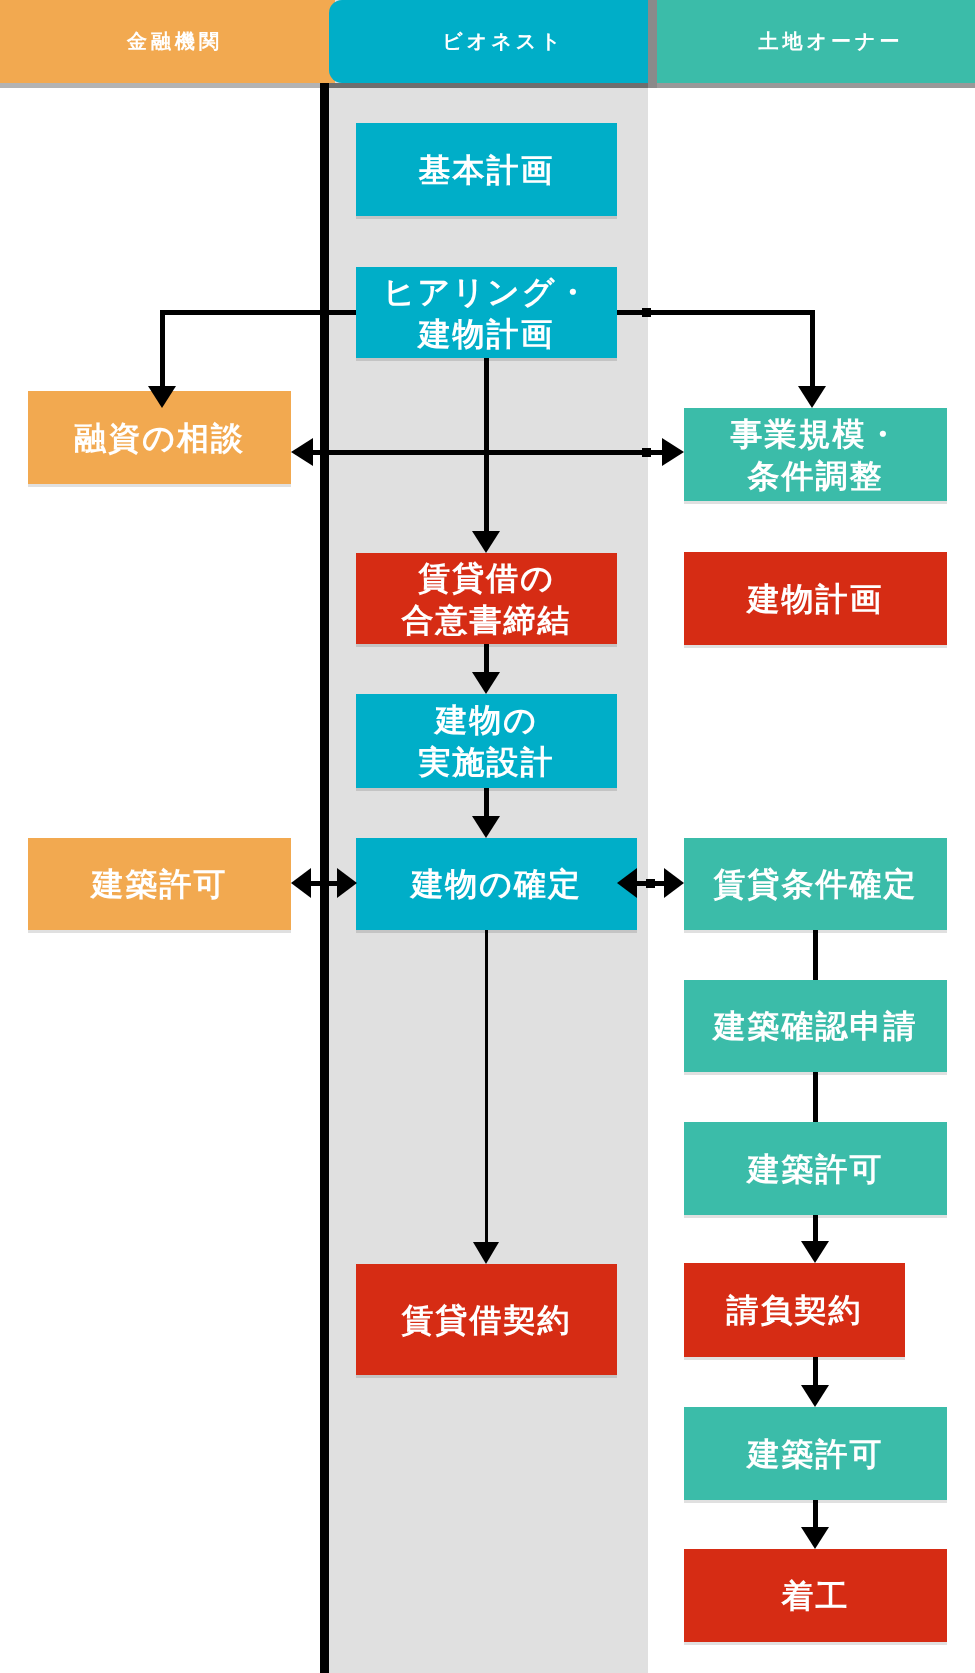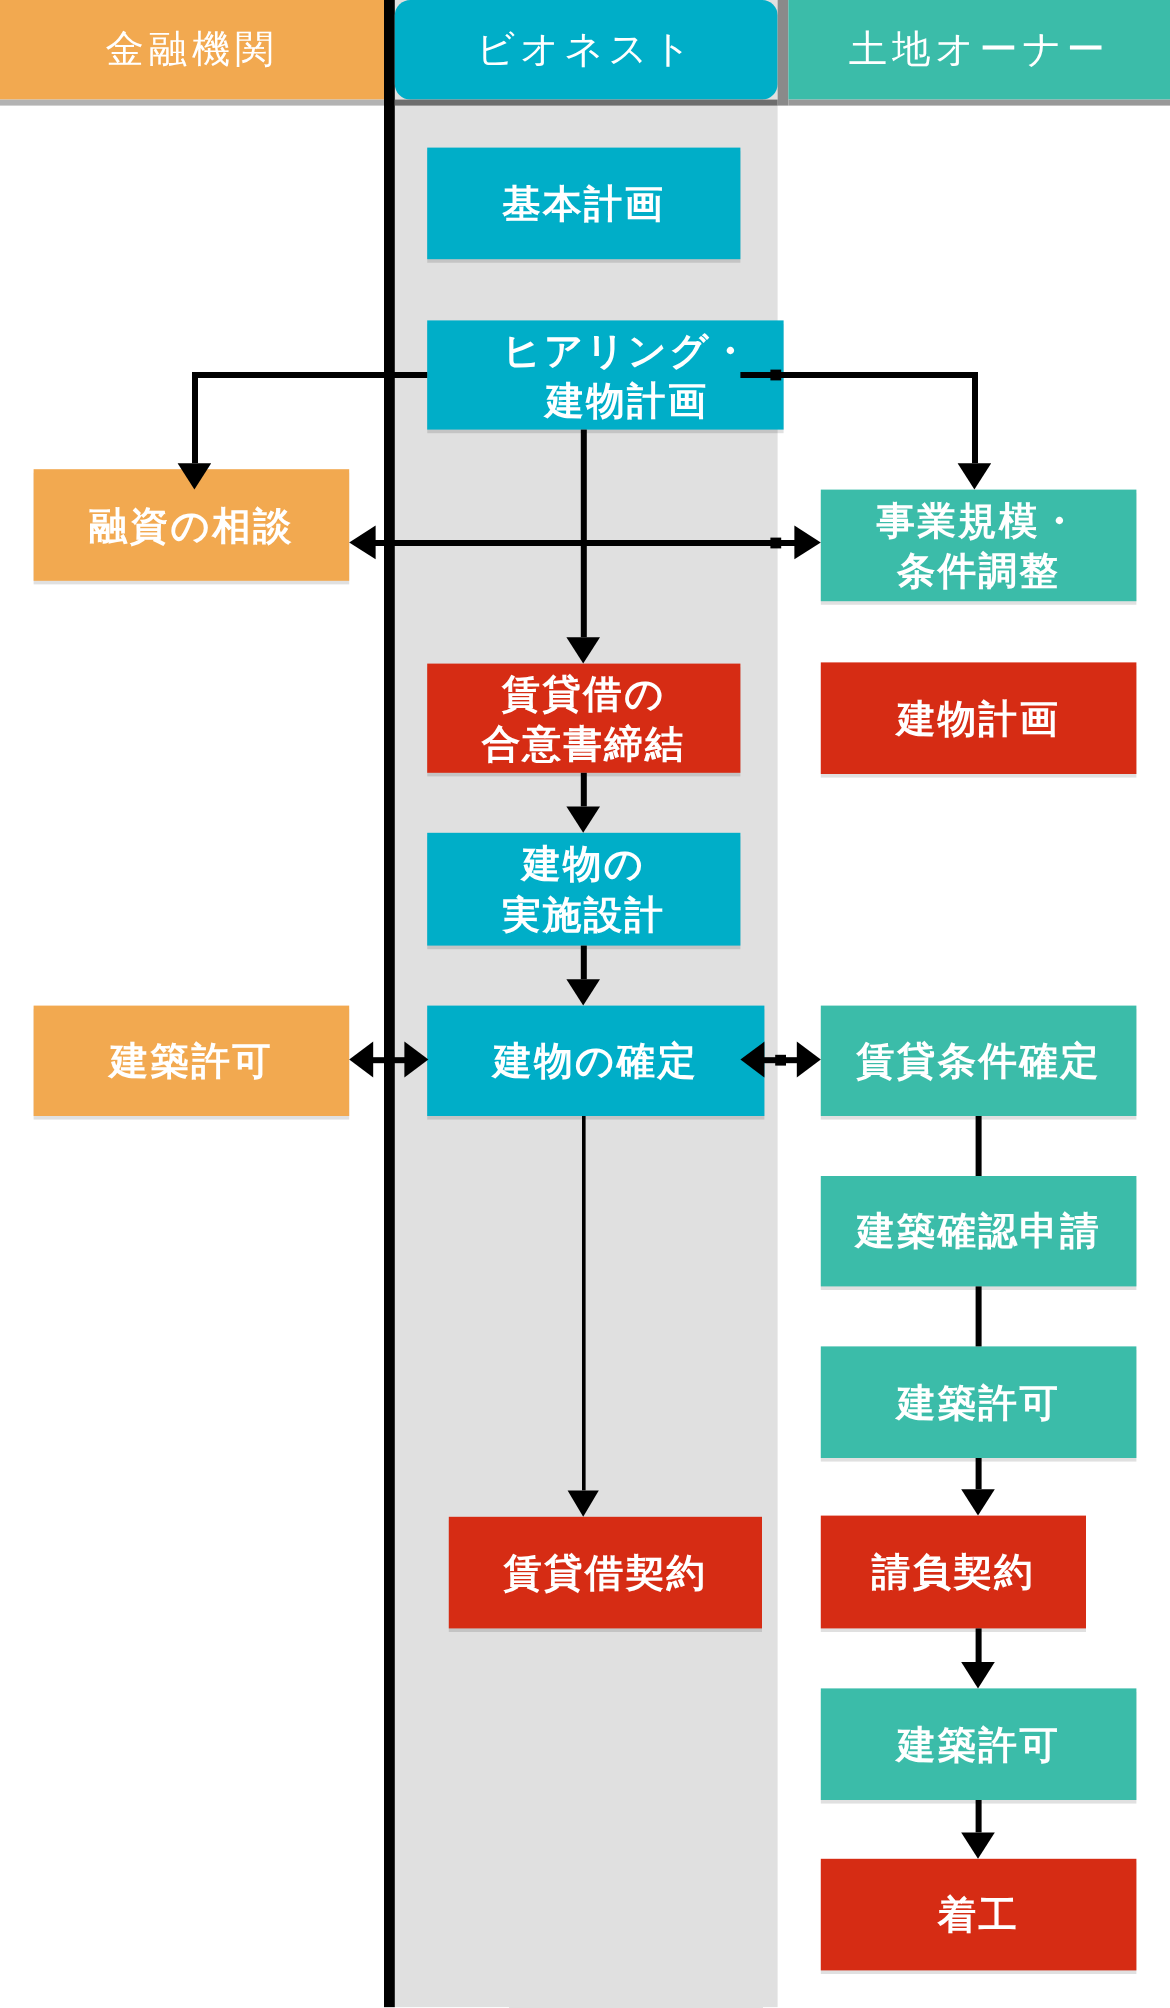--- a/index.html
+++ b/index.html
@@ -7,51 +7,51 @@
     position:relative;width:975px;height:1673px;background:#fff;overflow:hidden;
     font-family:"Liberation Sans","DejaVu Sans",sans-serif;
   }
   
   .abs{position:absolute;}
   #bionest-strip{left:329px;top:0;width:319px;height:1673px;background:var(--color-gray-strip,#e0e0e0);}
   #divider-line{left:320px;top:0;width:9px;height:1673px;background:#000;}
 
   
   .hdr{display:flex;align-items:center;justify-content:center;color:#fff;
-       font-size:32px;font-weight:normal;letter-spacing:4px;}
+       font-size:20px;font-weight:bold;letter-spacing:4px;padding-left:15px;}
   #header-finance{left:0;top:0;width:320px;height:83px;background:var(--color-orange,#f2a950);}
   #header-bionest{left:329px;top:0;width:319px;height:83px;background:var(--color-cyan,#00aec8);border-radius:13px;}
   #header-gap{left:648px;top:0;width:9px;height:88px;background:#8a8a8a;}
   #header-landowner{left:657px;top:0;width:318px;height:83px;background:var(--color-teal,#3bbca9);}
   #shadow-finance{left:0;top:83px;width:320px;height:5px;background:#b3b3b3;}
   #shadow-bionest{left:329px;top:83px;width:319px;height:5px;background:#6e6e6e;}
   #shadow-landowner{left:657px;top:83px;width:318px;height:5px;background:#999;}
 
   
   .box{display:flex;align-items:center;justify-content:center;text-align:center;
        color:#fff;font-size:32px;font-weight:bold;letter-spacing:2px;
        line-height:42px;white-space:pre-line;box-shadow:0 3px 0 rgba(0,0,0,0.12);}
   .box.cyan{background:var(--color-cyan,#00aec8);}
   .box.orange{background:var(--color-orange,#f2a950);}
   .box.teal{background:var(--color-teal,#3bbca9);}
   .box.red{background:var(--color-red,#d62c14);}
 
   #box-basic-plan{left:356px;top:123px;width:261px;height:93px;}
-  #box-hearing-building-plan{left:356px;top:267px;width:261px;height:91px;padding-left:36px;}
+  #box-hearing-building-plan{left:356px;top:267px;width:261px;height:91px;}
   #box-loan-consultation{left:28px;top:391px;width:263px;height:93px;}
   #box-business-scale-adjustment{left:684px;top:408px;width:263px;height:93px;}
   #box-lease-agreement-signing{left:356px;top:553px;width:261px;height:91px;}
   #box-contract-design{left:684px;top:552px;width:263px;height:93px;}
   #box-building-detail-design{left:356px;top:694px;width:261px;height:94px;}
   #box-building-finalization{left:356px;top:838px;width:281px;height:92px;}
   #box-loan-informal-consent{left:28px;top:838px;width:263px;height:92px;}
   #box-lease-terms-finalization{left:684px;top:838px;width:263px;height:92px;}
   #box-building-confirmation-application{left:684px;top:980px;width:263px;height:92px;}
   #box-building-permit-1{left:684px;top:1122px;width:263px;height:93px;}
-  #box-lease-contract{left:356px;top:1264px;width:261px;height:93px;margin-left:18px;}
+  #box-lease-contract{left:356px;top:1264px;width:261px;height:111px;}
   #box-construction-contract{left:684px;top:1263px;width:221px;height:94px;}
   #box-building-permit-2{left:684px;top:1407px;width:263px;height:93px;}
   #box-construction-start{left:684px;top:1549px;width:263px;height:93px;}
 
   
   .line{background:#000;}
   .dot{width:9px;height:9px;background:#000;}
   .arrow-down{width:0;height:0;border-left:14px solid transparent;border-right:14px solid transparent;border-top:22px solid #000;}
   .arrow-down-thin{width:0;height:0;border-left:13px solid transparent;border-right:13px solid transparent;border-top:22px solid #000;}
   .arrow-left{width:0;height:0;border-top:14px solid transparent;border-bottom:14px solid transparent;border-right:22px solid #000;}

